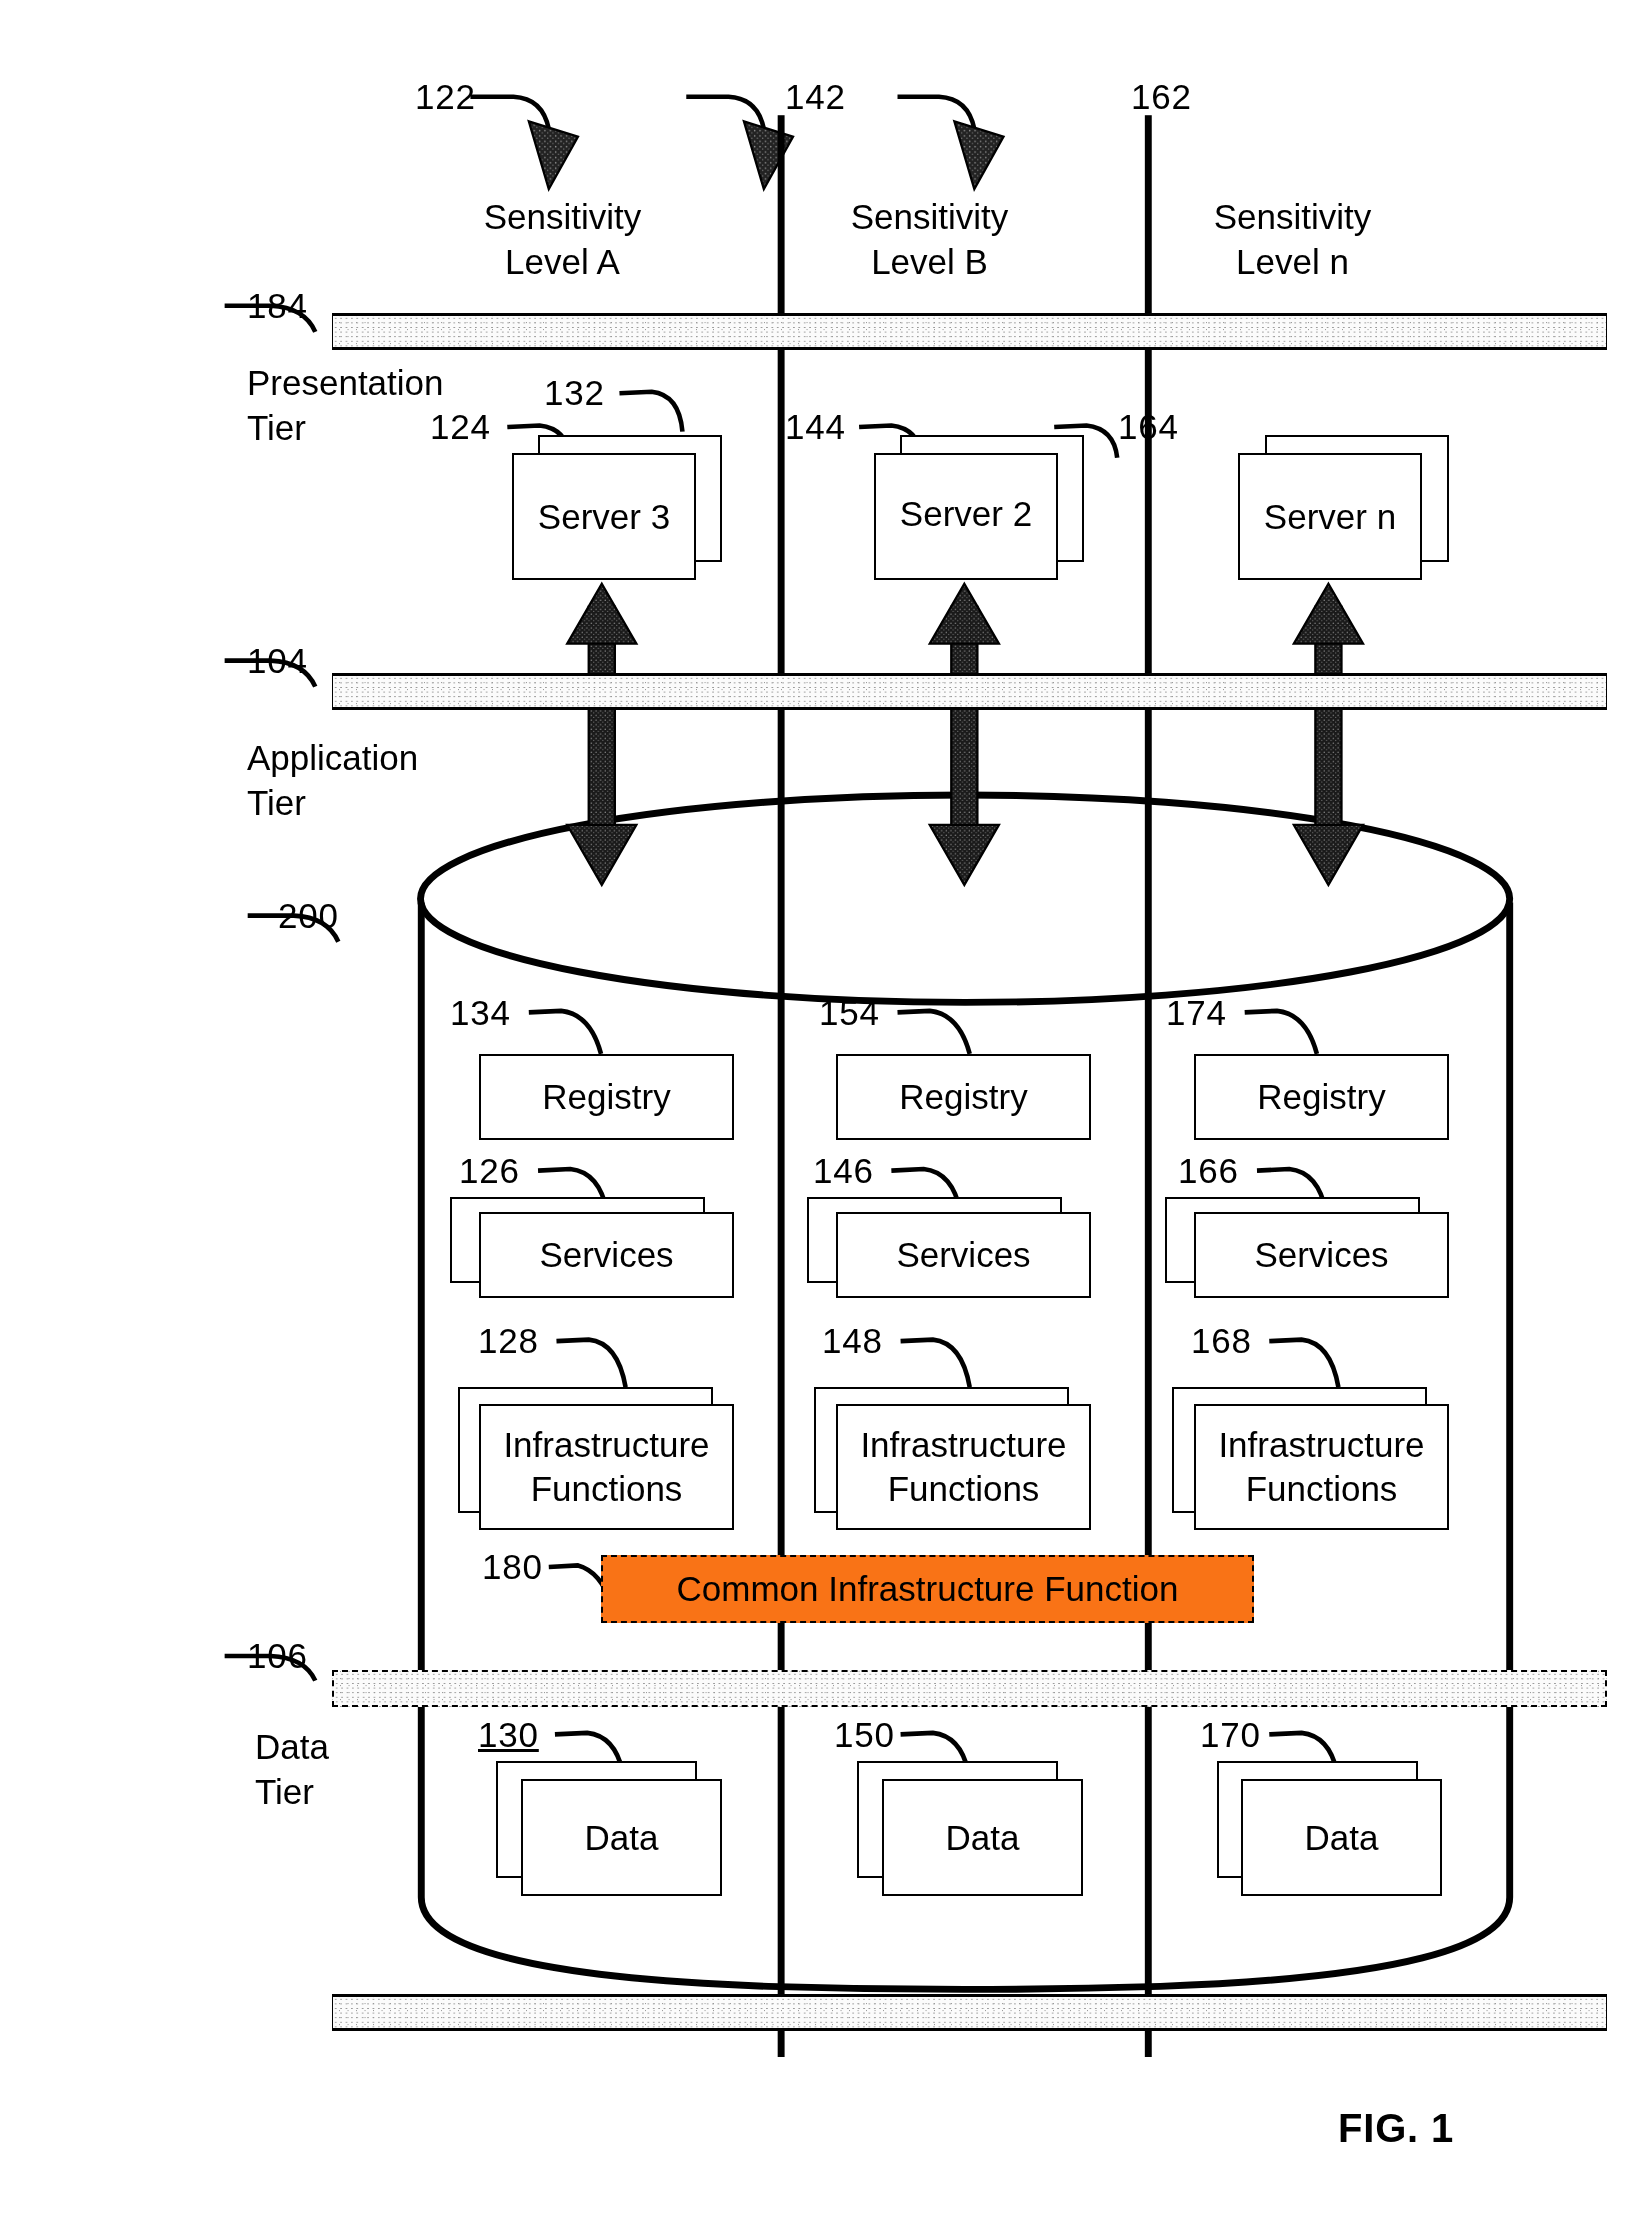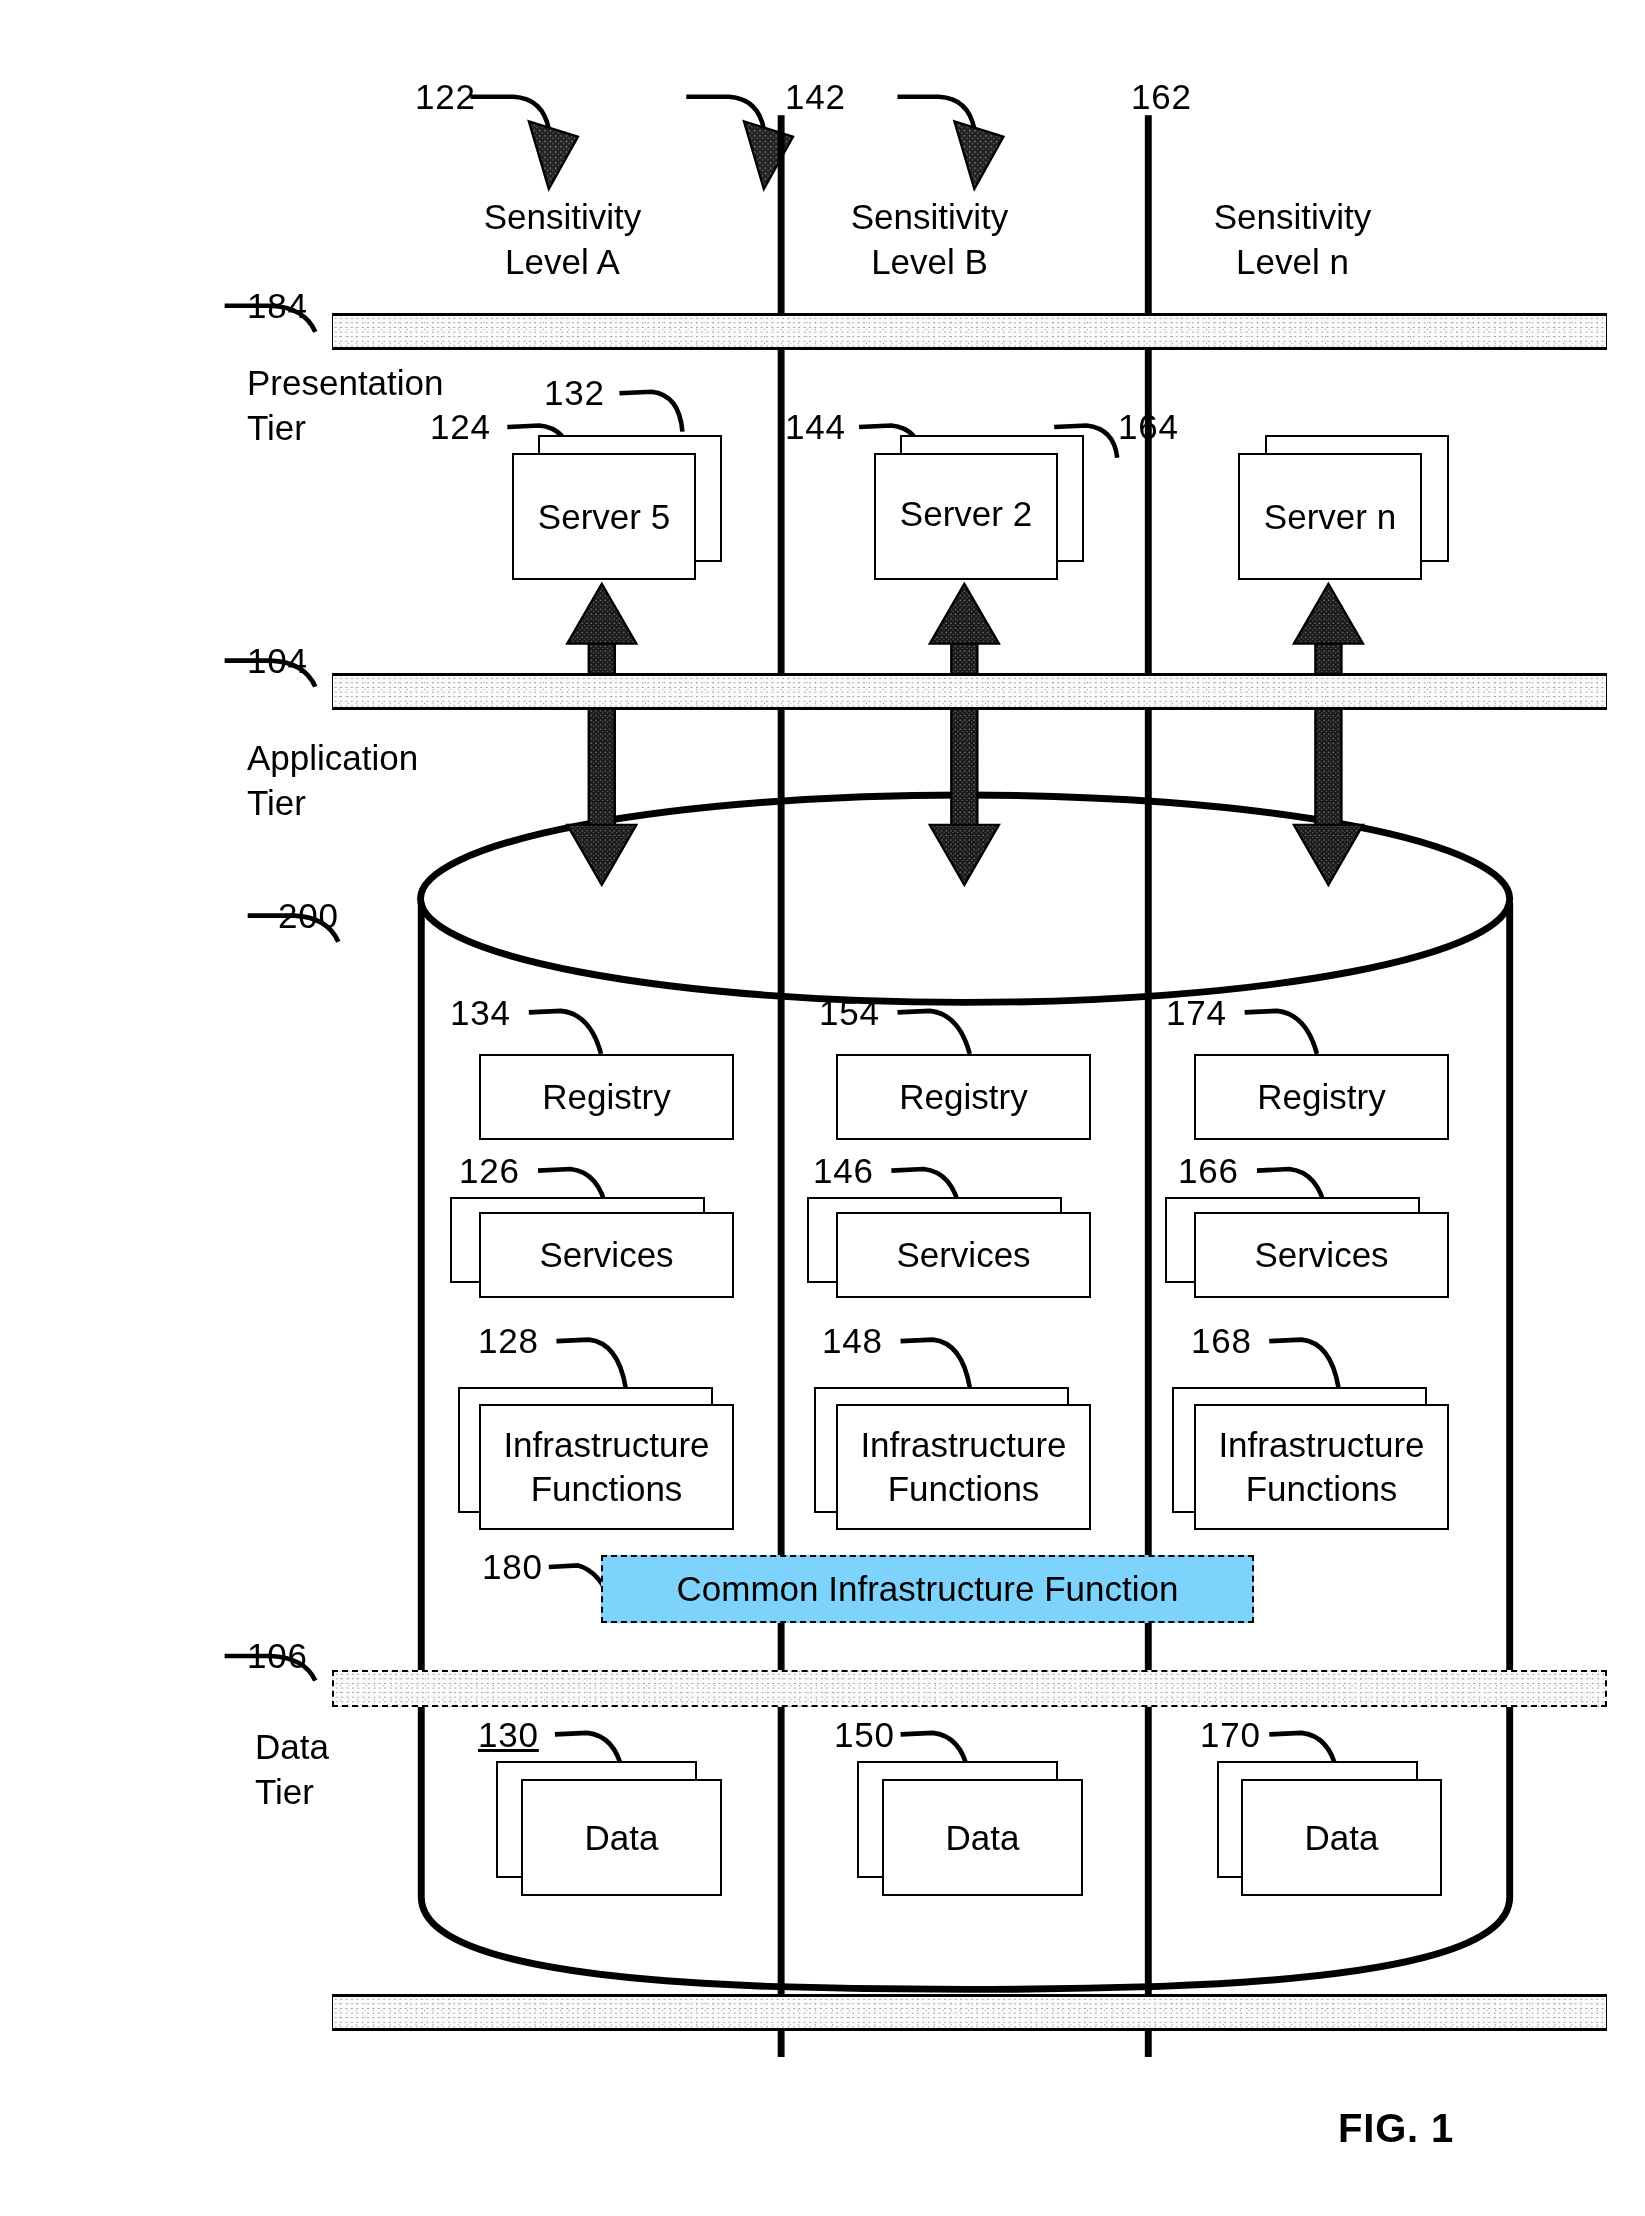--- a/index.html
+++ b/index.html
@@ -67,21 +67,21 @@
     background:#fff;
     border:2.3px solid #000;
   }
   .node.front{
     background:#fff;
     border:2.3px solid #000;
   }
   .dashbox{
     position:absolute;
     box-sizing:border-box;
-    background:#7dd3fc;
+    background:#f97316;
     border:2.3px dashed #000;
     display:flex;
     align-items:center;
     justify-content:center;
     font-size:35px;
   }
   
   .tierbar{
     position:absolute;
     box-sizing:border-box;
@@ -237,21 +237,21 @@
     <div>Data</div>
     <div>Tier</div>
   </div>
 
   <div class="refnum" style="left:278px; top:896px;">200</div>
 
   <div class="refnum" style="left:544px; top:373px;">132</div>
   <div class="refnum" style="left:430px; top:407px;">124</div>
   <div class="node back" style="left:538px; top:435px; width:184px; height:127px;"></div>
   <div class="node front" style="left:512px; top:453px; width:184px; height:127px;"></div>
-  <div class="boxtext" style="left:512px; top:453px; width:184px; height:127px;">Server 5</div>
+  <div class="boxtext" style="left:512px; top:453px; width:184px; height:127px;">Server 3</div>
 
   <div class="refnum" style="left:785px; top:407px;">144</div>
   <div class="node back" style="left:900px; top:435px; width:184px; height:127px;"></div>
   <div class="node front" style="left:874px; top:453px; width:184px; height:127px;"></div>
   <div class="boxtext" style="left:874px; top:453px; width:184px; height:121px;">Server 2</div>
 
   <div class="refnum" style="left:1118px; top:407px;">164</div>
   <div class="node back" style="left:1265px; top:435px; width:184px; height:127px;"></div>
   <div class="node front" style="left:1238px; top:453px; width:184px; height:127px;"></div>
   <div class="boxtext" style="left:1238px; top:453px; width:184px; height:127px;">Server n</div>

